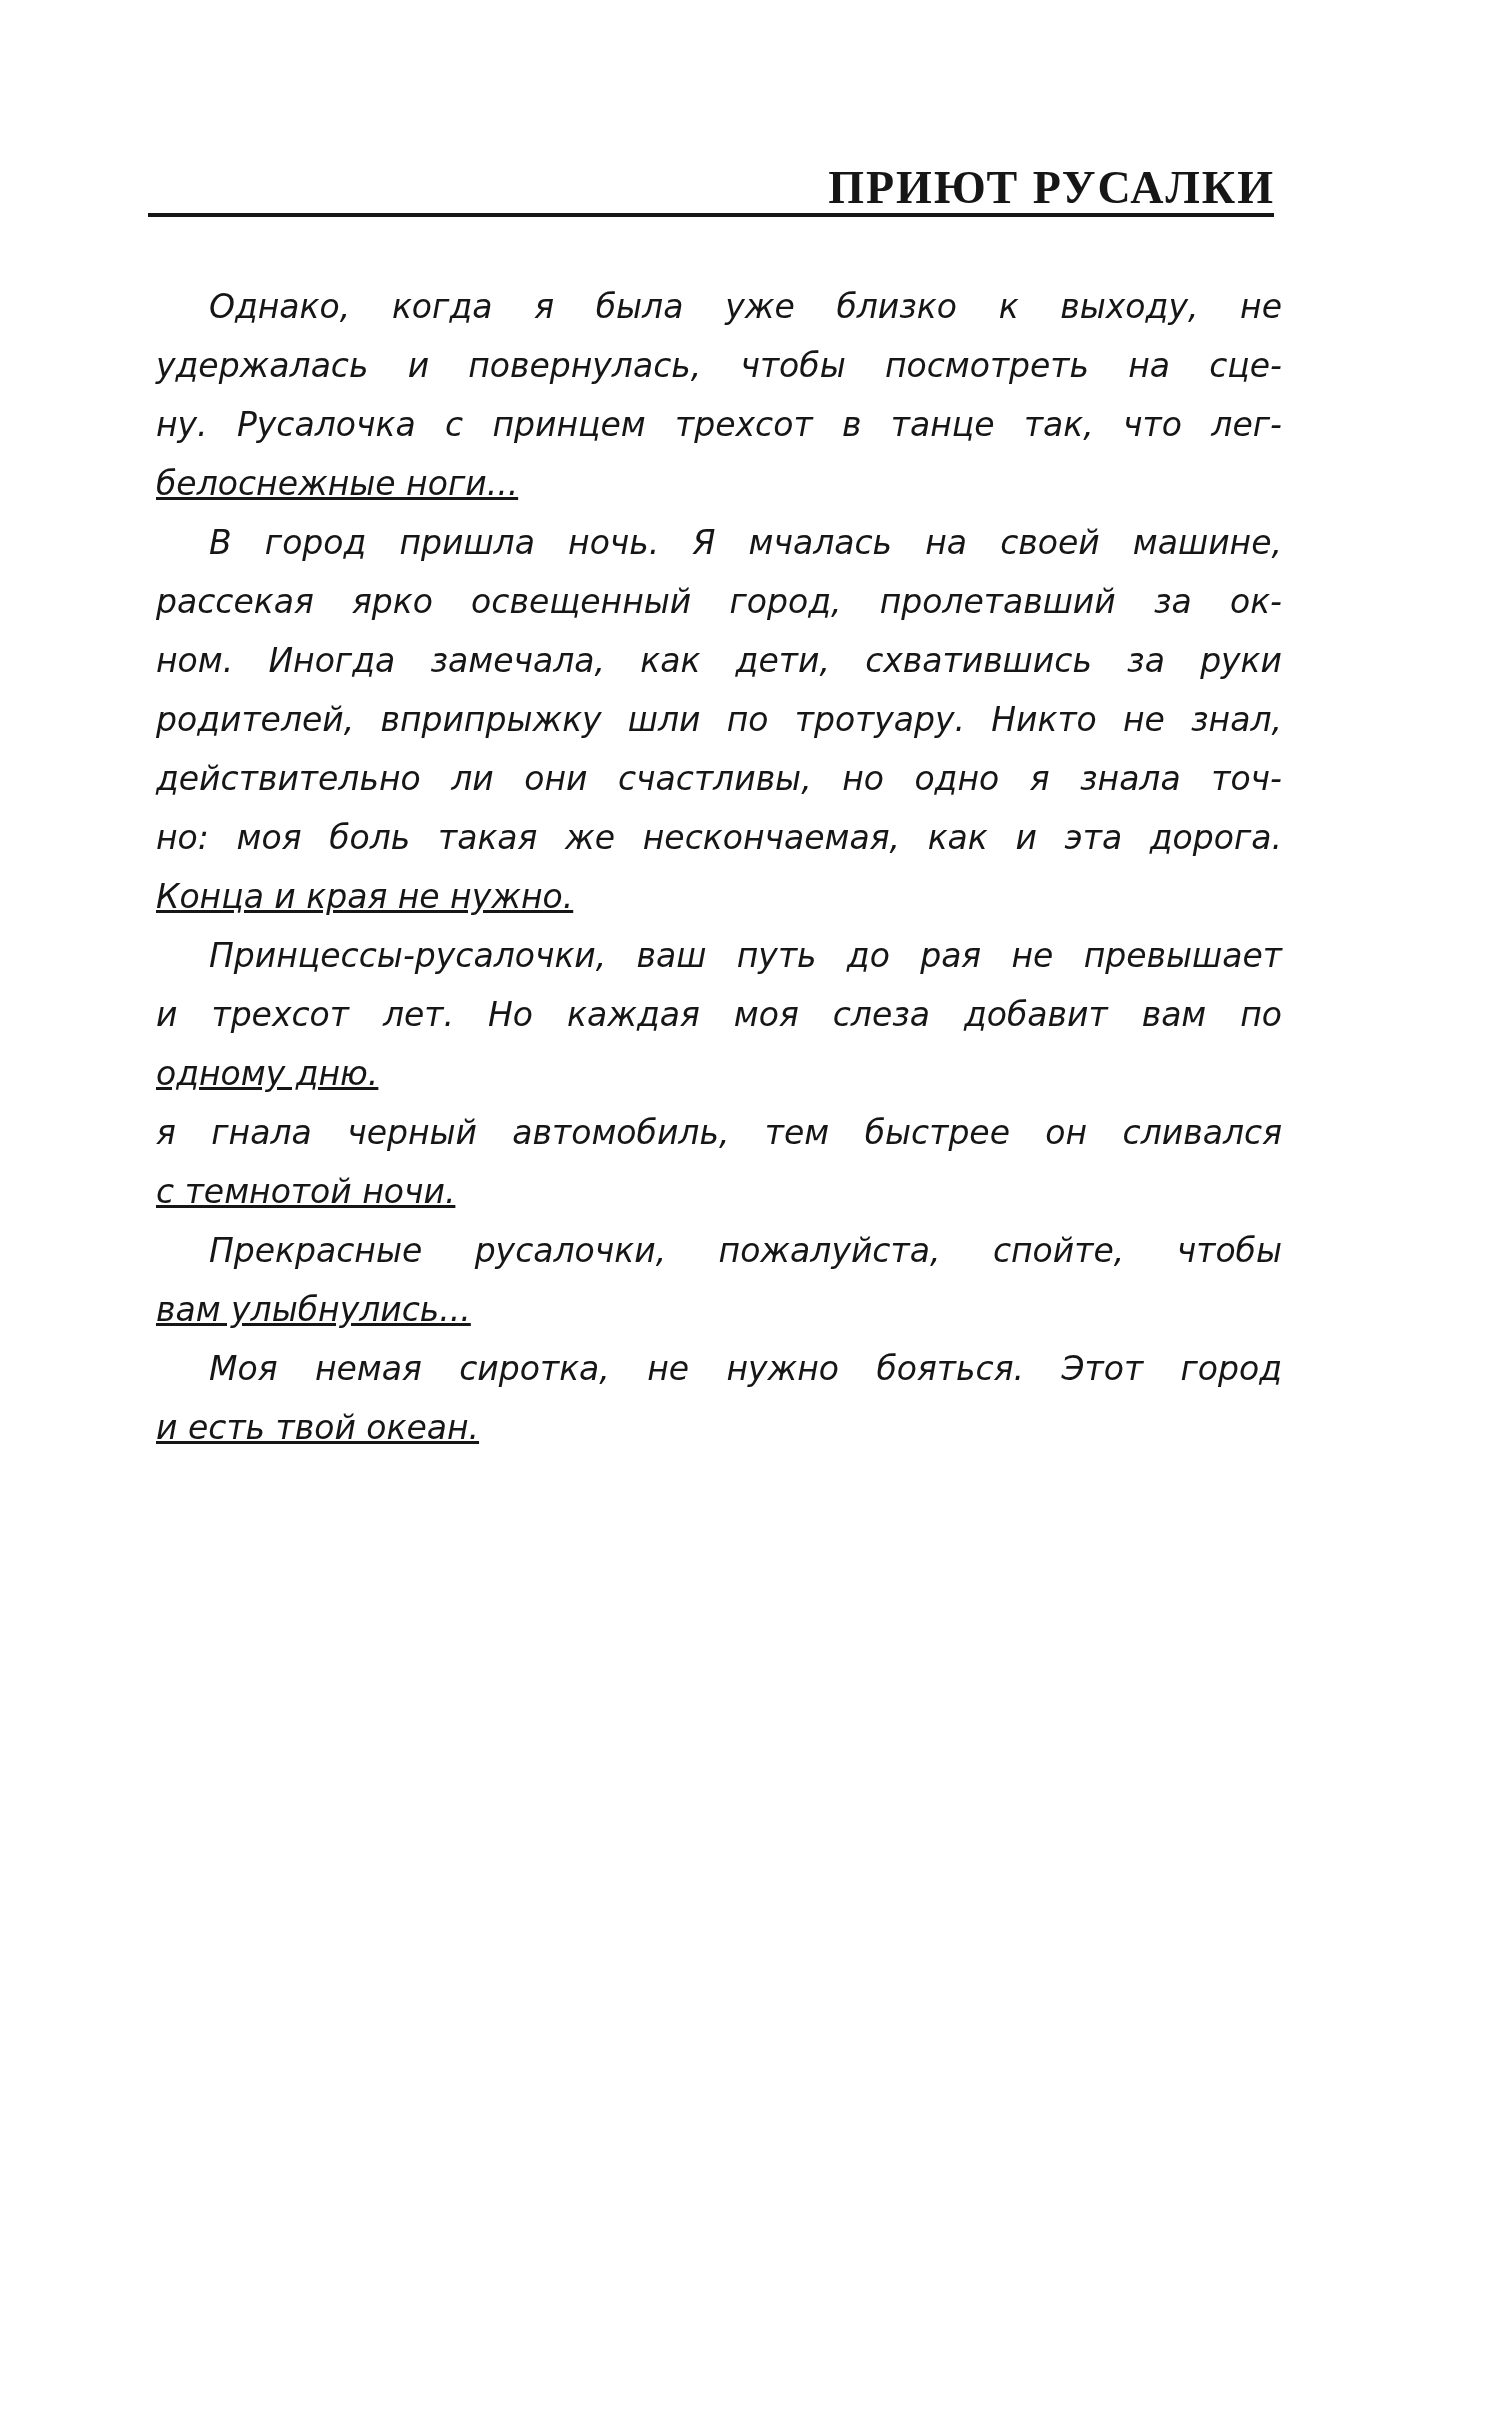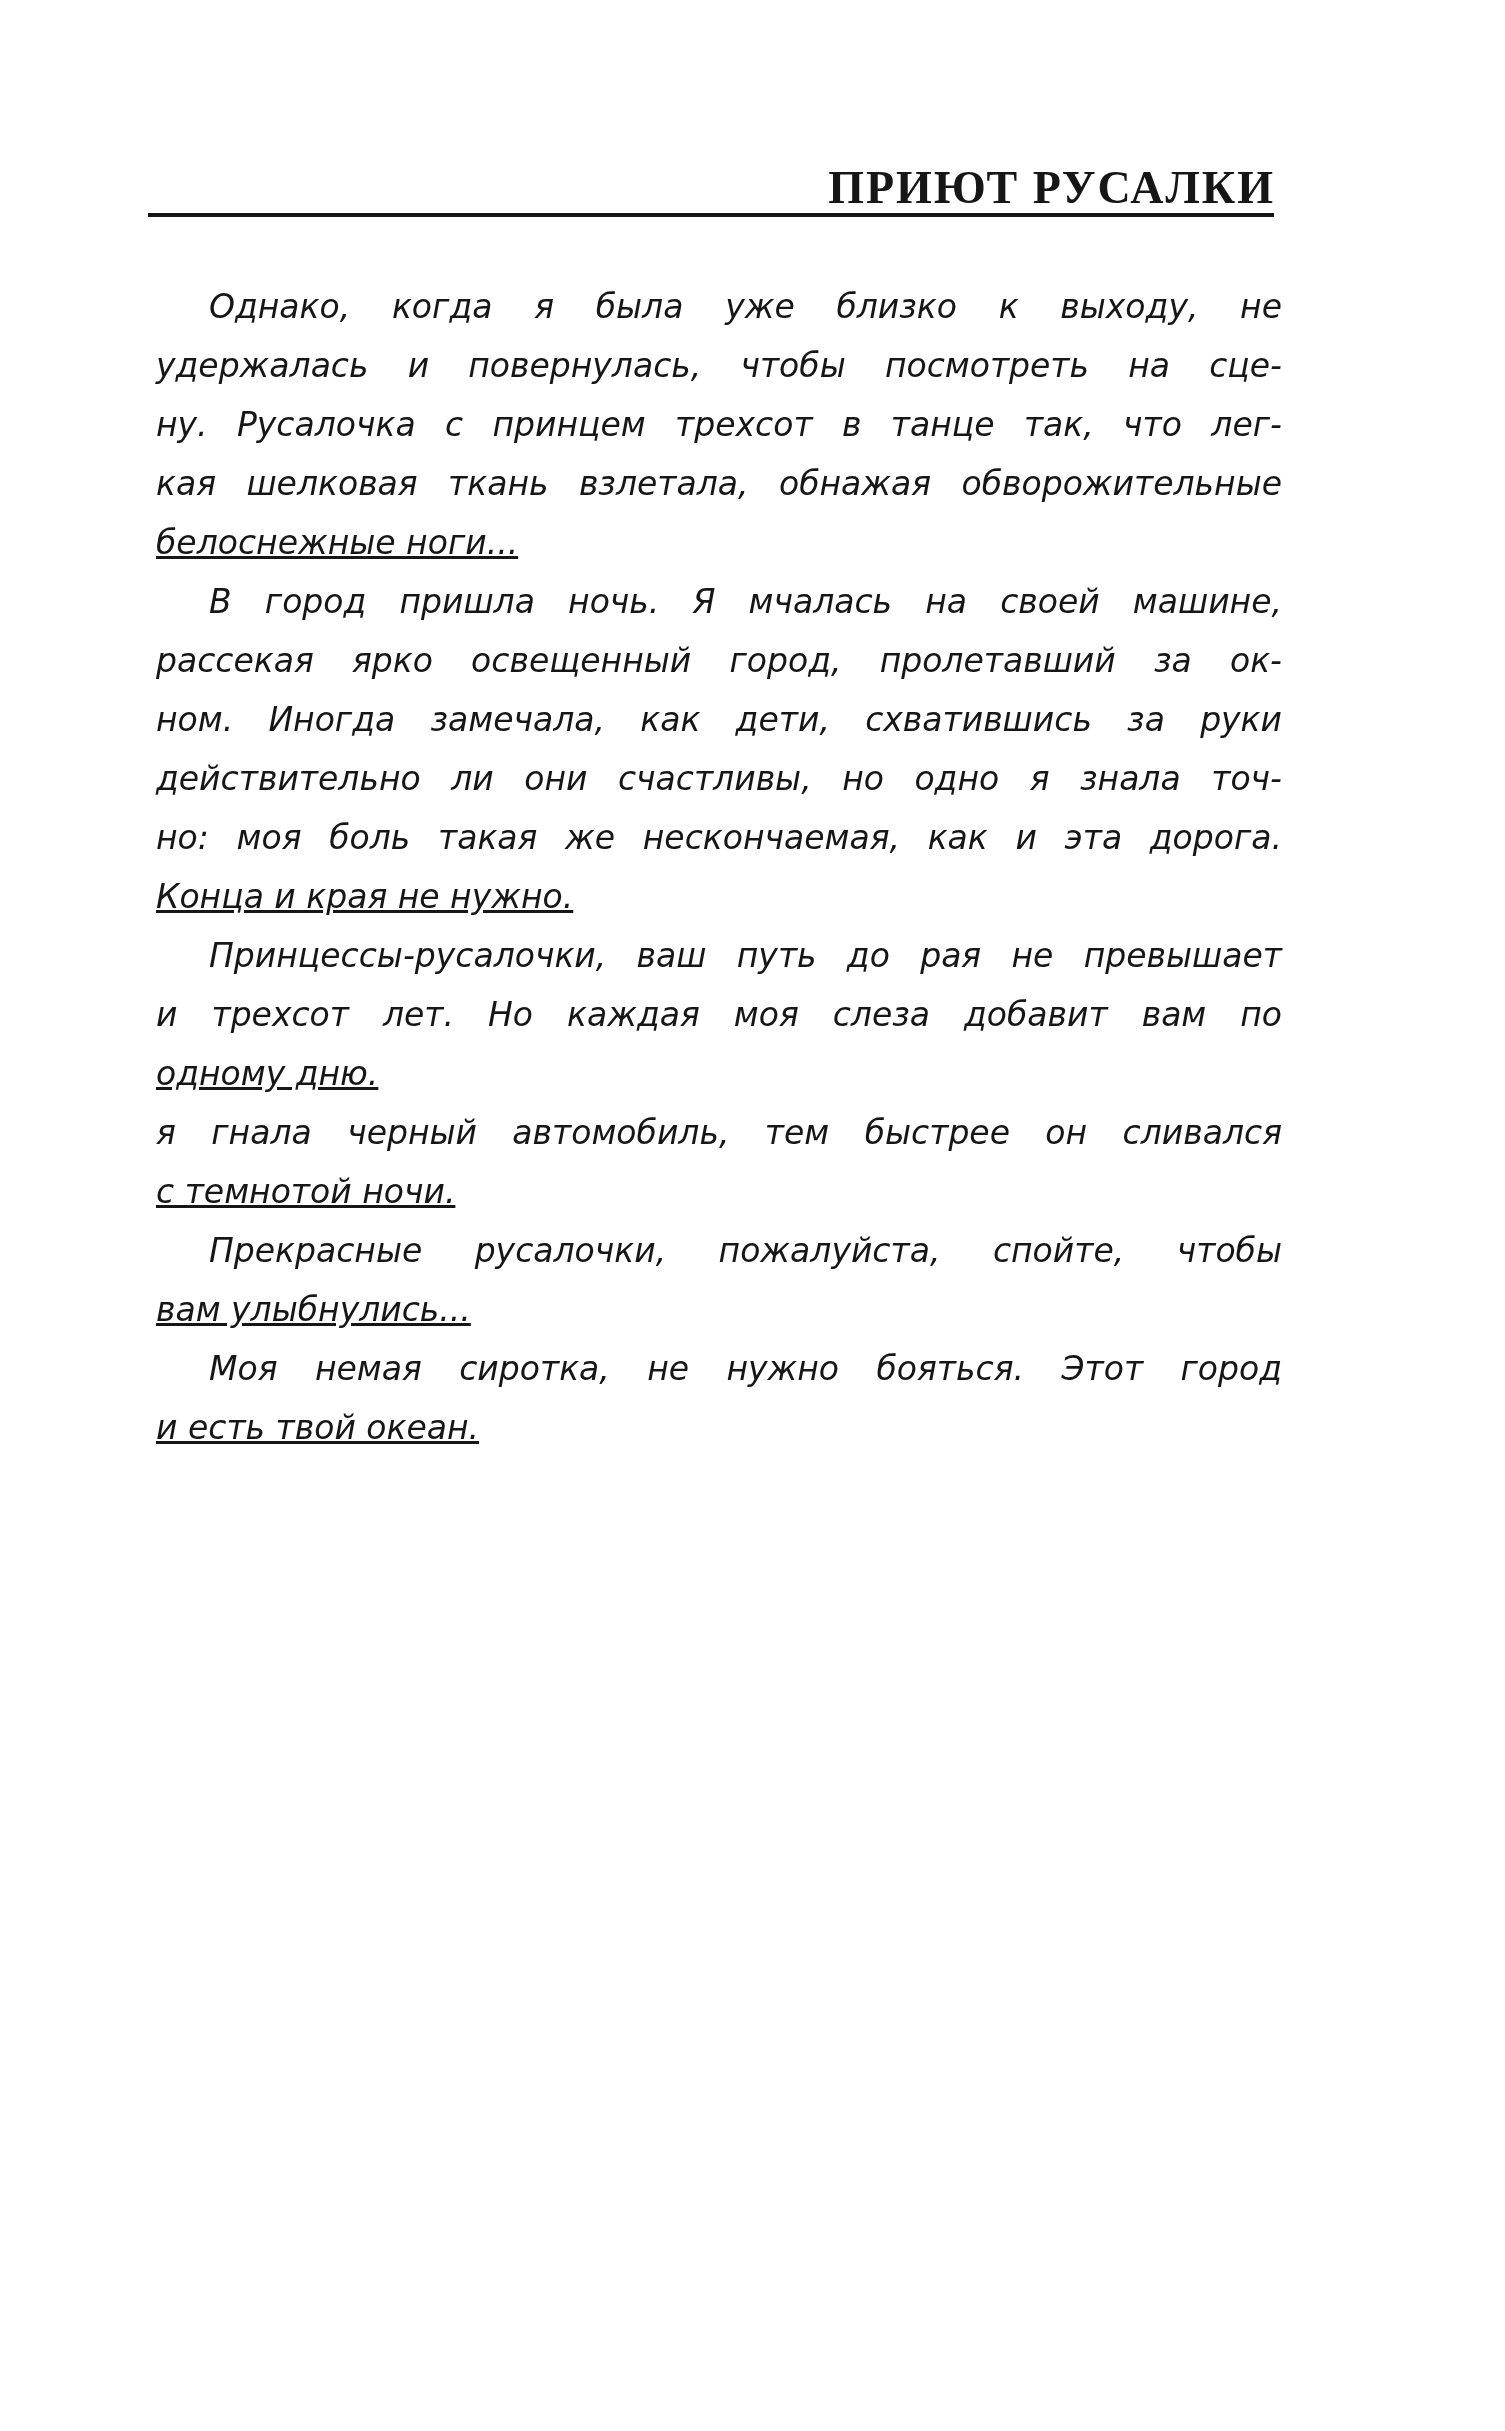--- a/index.html
+++ b/index.html
@@ -66,25 +66,25 @@
 </head>
 <body style="--page-bg: #ffffff; --ink: #161616;">
 
 <div class="page">
   <div class="running-head">ПРИЮТ РУСАЛКИ</div>
   <div class="rule"></div>
   <div class="body-text">
       <div class="line indent">Однако, когда я была уже близко к выходу, не</div>
       <div class="line">удержалась и повернулась, чтобы посмотреть на сце-</div>
       <div class="line">ну. Русалочка с принцем трехсот в танце так, что лег-</div>
-      <div class="line">кая шелковая ткань взлетала, обнажая обворожительные</div>
       <div class="line last">белоснежные ноги...</div>
       <div class="line indent">В город пришла ночь. Я мчалась на своей машине,</div>
       <div class="line">рассекая ярко освещенный город, пролетавший за ок-</div>
       <div class="line">ном. Иногда замечала, как дети, схватившись за руки</div>
+      <div class="line">родителей, вприпрыжку шли по тротуару. Никто не знал,</div>
       <div class="line">действительно ли они счастливы, но одно я знала точ-</div>
       <div class="line">но: моя боль такая же нескончаемая, как и эта дорога.</div>
       <div class="line last">Конца и края не нужно.</div>
       <div class="line indent">Принцессы-русалочки, ваш путь до рая не превышает</div>
       <div class="line">и трехсот лет. Но каждая моя слеза добавит вам по</div>
       <div class="line last">одному дню.</div>
       <div class="line">я гнала черный автомобиль, тем быстрее он сливался</div>
       <div class="line last">с темнотой ночи.</div>
       <div class="line indent">Прекрасные русалочки, пожалуйста, спойте, чтобы</div>
       <div class="line last">вам улыбнулись...</div>

